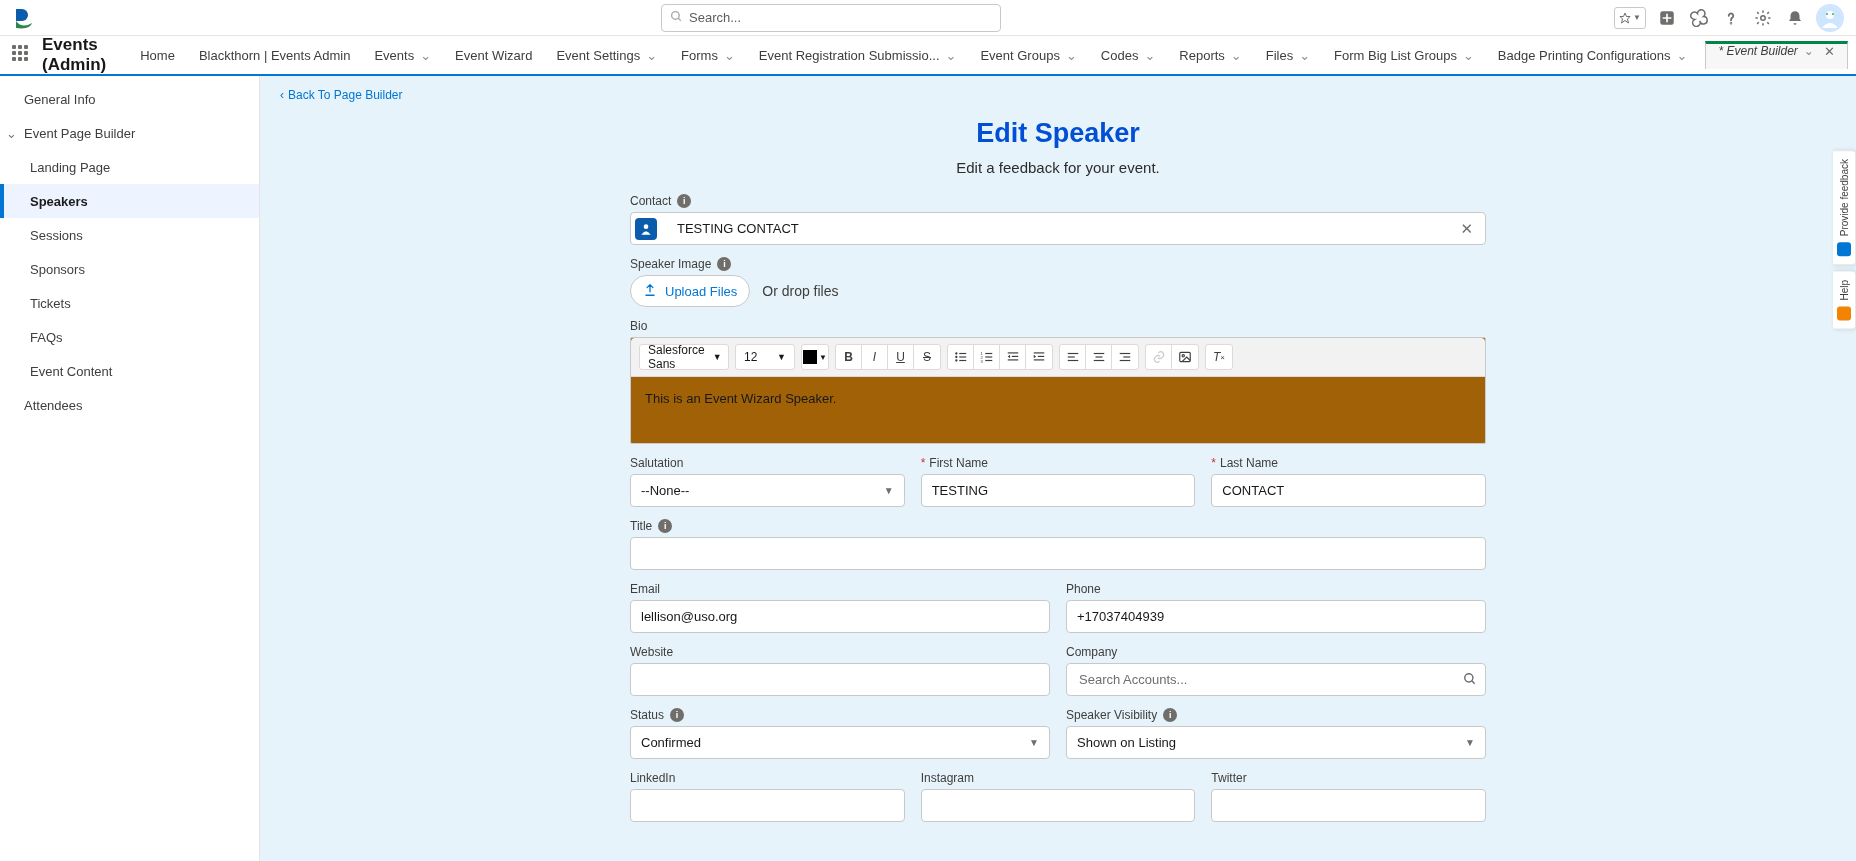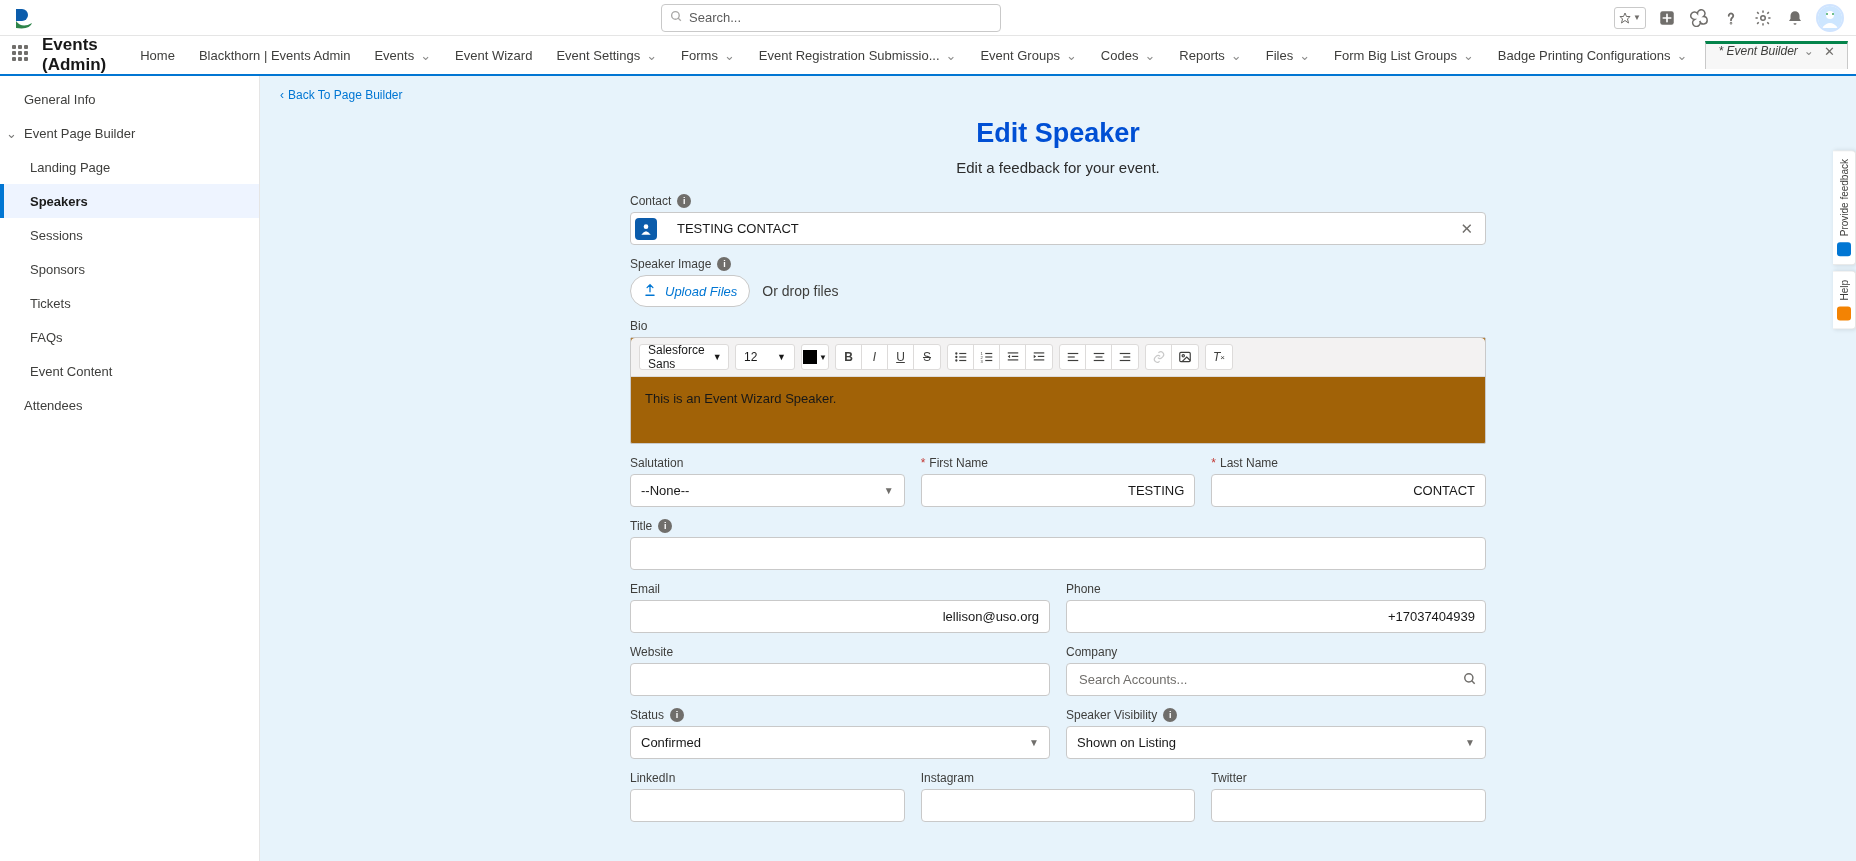--- a/index.html
+++ b/index.html
@@ -60,31 +60,31 @@
   
   .form{width:856px;margin:0 auto;}
   .lbl{font-size:12px;color:#3e3e3c;margin-bottom:4px;display:flex;align-items:center;gap:6px;}
   .lbl .req{color:#c23934;margin-right:-2px;}
   .lbl .info{width:14px;height:14px;border-radius:50%;background:#706e6b;color:#fff;font-size:9px;display:flex;align-items:center;justify-content:center;font-weight:700;}
   .field{margin-bottom:12px;}
   .row{display:flex;gap:16px;}
   .row .field{flex:1;}
   .row.thirds .field{flex:1;}
   
-  .input, .select, .lookup{width:100%;height:33px;border:1px solid var(--border);border-radius:4px;background:#fff;font-size:13px;padding:0 10px;display:flex;align-items:center;justify-content:flex-end;}
+  .input, .select, .lookup{width:100%;height:33px;border:1px solid var(--border);border-radius:4px;background:#fff;font-size:13px;padding:0 10px;display:flex;align-items:center;}
   .select{justify-content:space-between;cursor:pointer;}
   .select .tri{font-size:10px;color:#706e6b;}
   .lookup{justify-content:space-between;padding:0 4px 0 4px;}
   .lookup .pill{display:flex;align-items:center;gap:20px;}
   .lookup .pill .pict{width:22px;height:22px;background:#0b5cab;border-radius:4px;display:flex;align-items:center;justify-content:center;}
   .lookup .pill .pict svg{display:block;}
   .lookup .x{color:#706e6b;cursor:pointer;padding:0 8px;font-size:15px;}
   
   .upload-row{display:flex;align-items:center;gap:12px;}
-  .upload-btn{height:32px;border:1px solid var(--border);border-radius:16px;background:#fff;display:flex;align-items:center;gap:8px;padding:15px 12px;color:var(--link-blue);font-size:13px;cursor:pointer;font-style:italic;}
+  .upload-btn{height:32px;border:1px solid var(--border);border-radius:16px;background:#fff;display:flex;align-items:center;gap:8px;padding:15px 12px;color:var(--link-blue);font-size:13px;cursor:pointer;}
   .upload-btn .ic{color:var(--link-blue);}
   .drop-text{font-size:14px;color:#3e3e3c;}
   
   
   .rte{border:1px solid var(--border);border-radius:2px;background:#a16207;}
   .rte-toolbar{background:#f3f2f2;border-bottom:1px solid var(--tb-border);padding:6px 8px;display:flex;align-items:center;gap:6px;border-radius:4px 4px 0 0;flex-wrap:wrap;}
   .rte-sel{height:26px;border:1px solid var(--tb-border);background:#fff;border-radius:3px;display:flex;align-items:center;padding:0 8px;font-size:12px;gap:8px;cursor:pointer;}
   .rte-sel.font{width:90px;justify-content:space-between;}
   .rte-sel.size{width:60px;justify-content:space-between;}
   .rte-color{height:26px;width:28px;border:1px solid var(--tb-border);background:#fff;border-radius:3px;display:flex;align-items:center;justify-content:center;cursor:pointer;}

